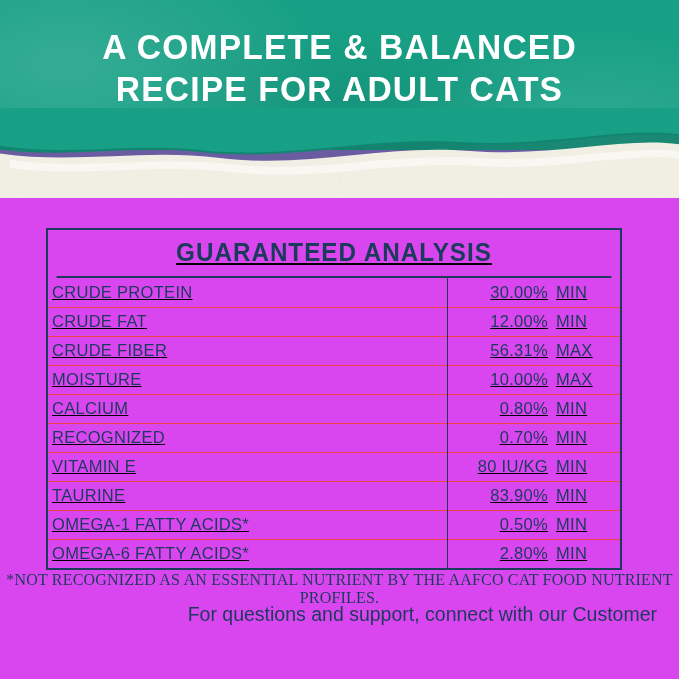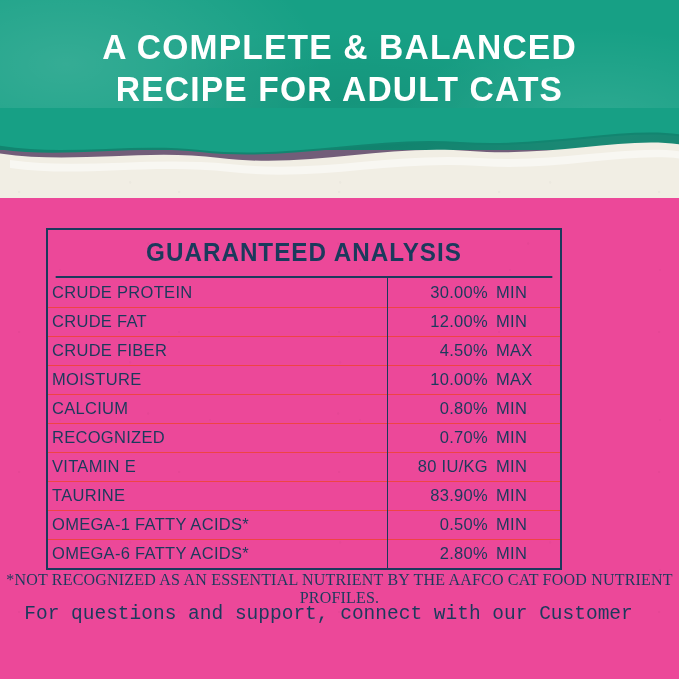--- a/index.html
+++ b/index.html
@@ -10,21 +10,21 @@
     width: 679px;
     height: 679px;
     font-family: "Liberation Sans", sans-serif;
     background: #f2efe6;
     overflow: hidden;
   }
   .page {
     position: relative;
     width: 679px;
     height: 679px;
-    background: #ec4899;
+    background: #d946ef;
     overflow: hidden;
   }
 
   
   .header {
     position: absolute;
     top: 0;
     left: 0;
     width: 679px;
     height: 150px;
@@ -78,24 +78,25 @@
     left: -10px;
     width: 700px;
     height: 90px;
   }
 
   
   .panel {
     position: absolute;
     top: 228px;
     left: 46px;
-    width: 516px;
+    width: 576px;
     border: 2px solid #1b3a5c;
     box-sizing: border-box;
     background: transparent;
+    text-decoration: underline;
   }
   .panel-title {
     text-align: center;
     color: #1b3a5c;
     font-family: "Liberation Sans Narrow", "Liberation Sans", sans-serif;
     font-weight: bold;
     font-size: 25px;
     letter-spacing: 1px;
     padding: 8px 0 9px 0;
     border-bottom: 2px solid #1b3a5c;
@@ -143,23 +144,23 @@
     color: #1b3a5c;
     font-family: Liberation Serif, serif;
     font-size: 16px;
     letter-spacing: 0.2px;
   }
   .support {
     position: absolute;
     top: 601px;
     left: 0;
     width: 657px;
-    text-align: center;
-    color: #1b3a5c;
-    font-family: Liberation Mono, monospace;
+    text-align: right;
+    color: #1b3a5c;
+    font-family: Liberation Sans, sans-serif;
     font-size: 19.5px;
     line-height: 26px;
   }
   .support .l2 { display: block; }
 
   
   .speckle {
     position: absolute;
     inset: 150px 0 0 0;
     background:
@@ -205,21 +206,21 @@
           <td class="value">30.00%</td>
           <td class="unit">MIN</td>
         </tr>
         <tr>
           <td class="nutrient">CRUDE FAT</td>
           <td class="value">12.00%</td>
           <td class="unit">MIN</td>
         </tr>
         <tr>
           <td class="nutrient">CRUDE FIBER</td>
-          <td class="value">4.50%</td>
+          <td class="value">56.31%</td>
           <td class="unit">MAX</td>
         </tr>
         <tr>
           <td class="nutrient">MOISTURE</td>
           <td class="value">10.00%</td>
           <td class="unit">MAX</td>
         </tr>
         <tr>
           <td class="nutrient">CALCIUM</td>
           <td class="value">0.80%</td>

